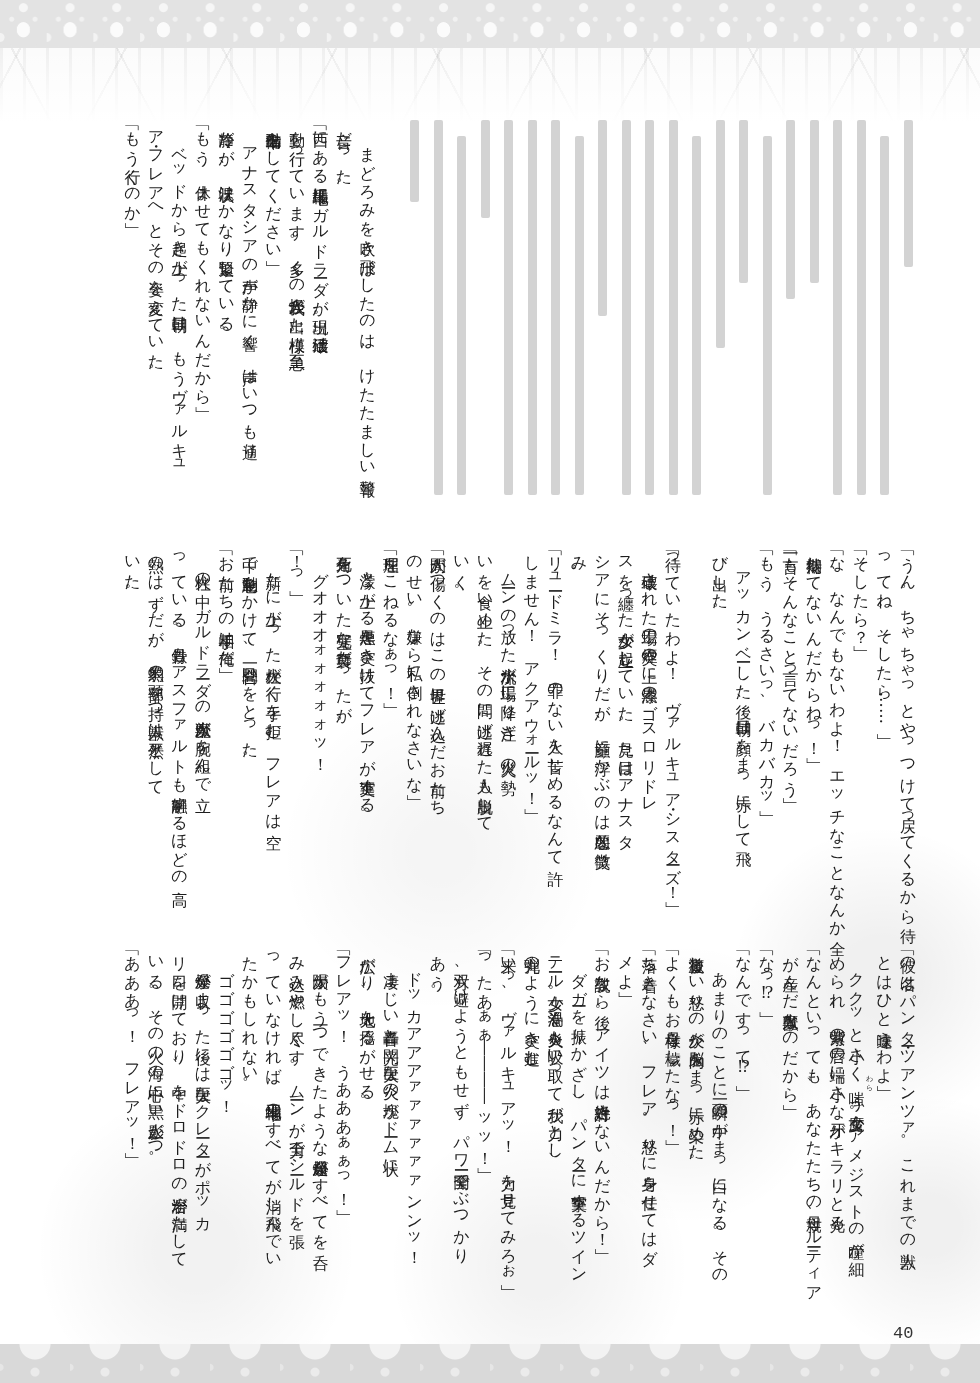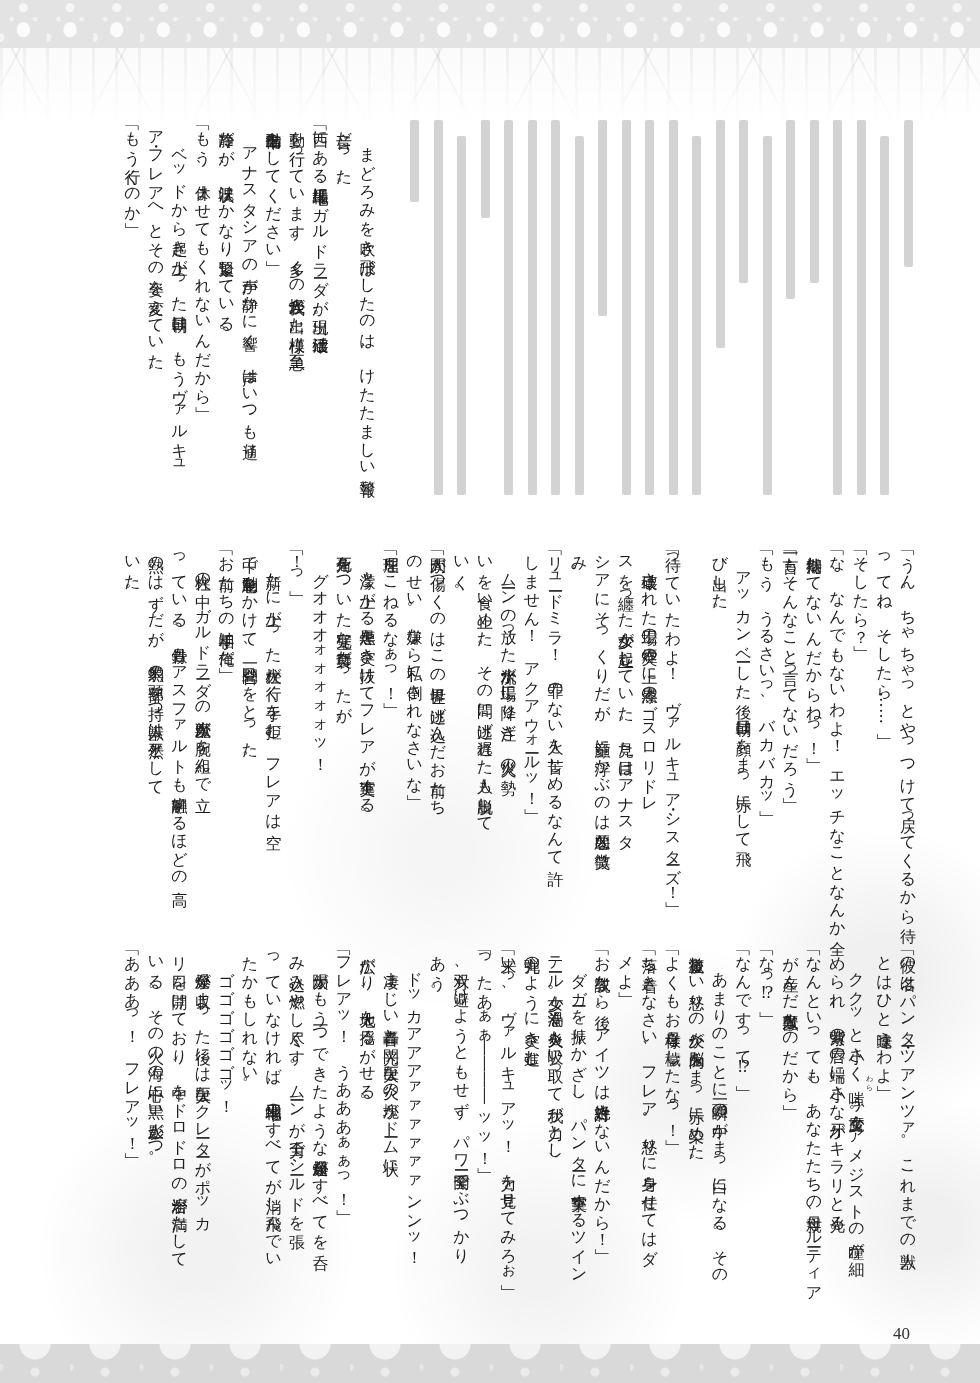--- a/index.html
+++ b/index.html
@@ -69,21 +69,21 @@
     white-space: pre;
   }
   .col.omitted {
     writing-mode: horizontal-tb;
     display: flex; justify-content: center; align-items: flex-start;
   }
   .omit-bar { width: 9px; background: #d3d3d3; border-radius: 2px; }
   rt { font-size: 7px; }
   .page-num {
     position: absolute; left: 893px; top: 1324px;
-    font-family: Liberation Serif, serif; font-size: 17px; color: #333333;
+    font-family: Liberation Mono, monospace; font-size: 17px; color: #333333;
   }
 </style>
 </head>
 <body>
 
 <div class="lace-top">
   <div class="trim"></div>
   <div class="scallop"></div>
   <div class="folds"></div>
   <div class="fade"></div>

